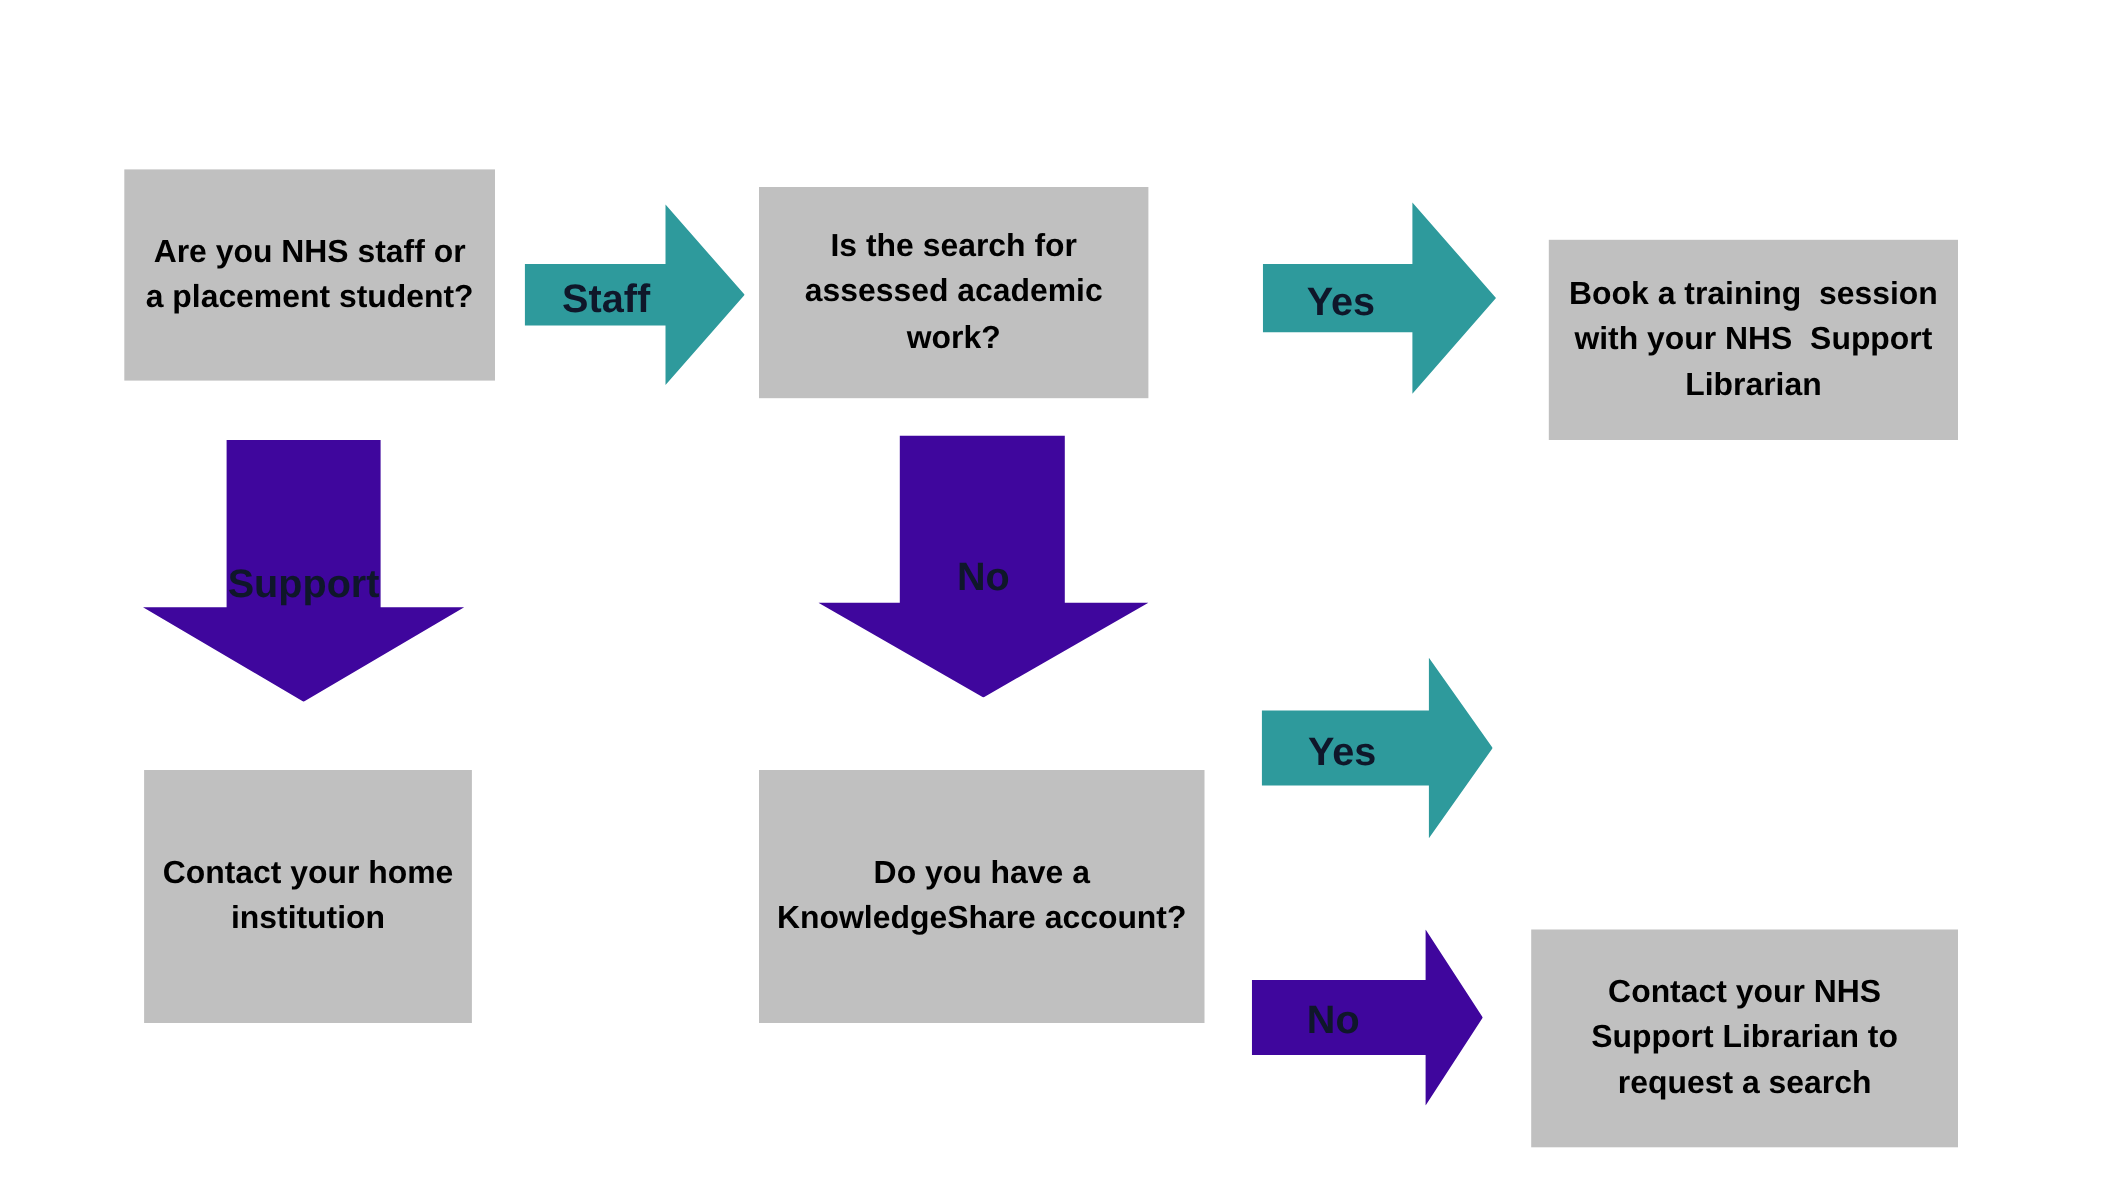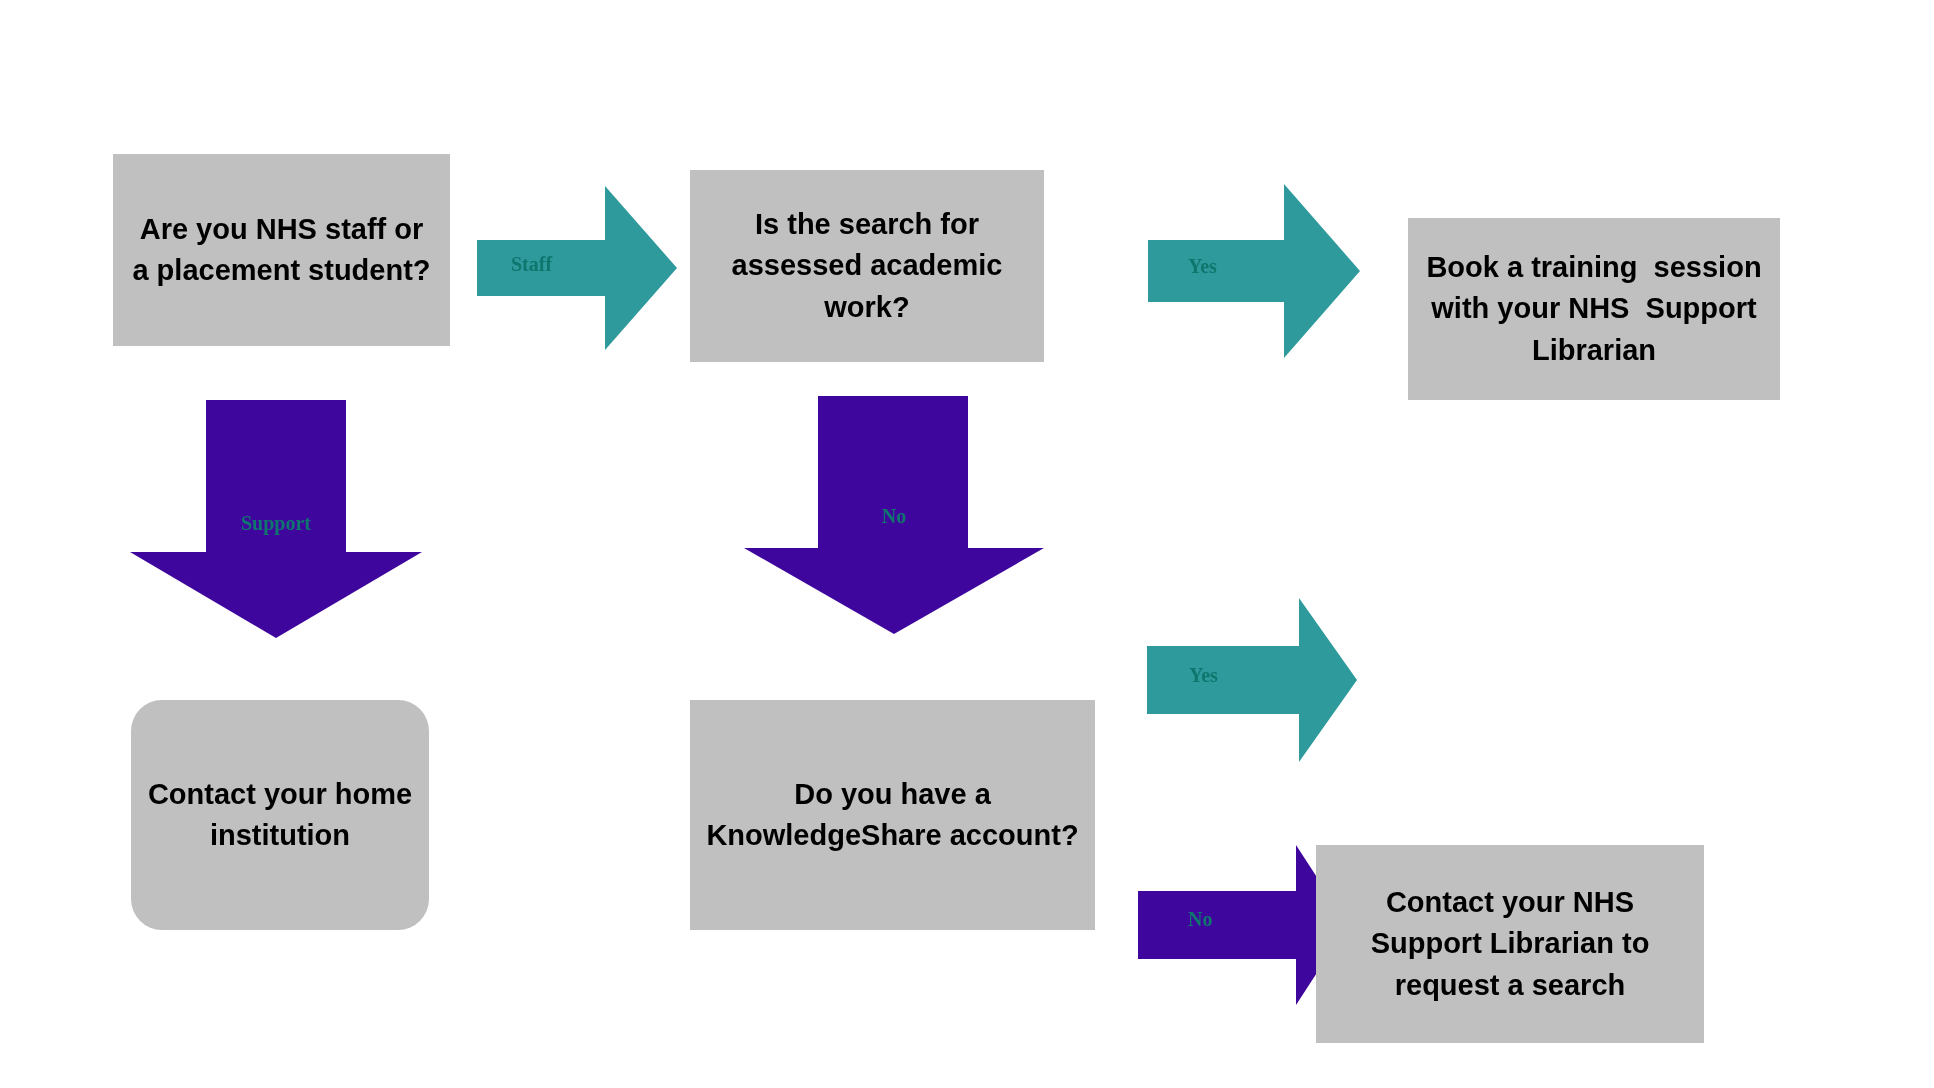--- a/index.html
+++ b/index.html
@@ -39,27 +39,26 @@
   .arrow {
     position: absolute;
   }
   .arrow svg {
     display: block;
     width: 100%;
     height: 100%;
   }
   .arrow-label {
     position: absolute;
-    color: #0f766e;
+    color: #0f172a;
     font-weight: bold;
-    font-size: 20px;
+    font-size: 36px;
     line-height: 1;
     white-space: nowrap;
     pointer-events: none;
-    font-family: Liberation Serif, serif;
   }
   .arrow-label.centered {
     left: 0;
     right: 0;
     text-align: center;
   }
 </style>
 </head>
 <body>
 
@@ -100,26 +99,26 @@
   </div>
 
 
   <div class="arrow" style="left:1147px; top:598px; width:210px; height:164px;">
     <svg viewBox="0 0 210 164" preserveAspectRatio="none">
       <polygon points="0,48 152,48 152,0 210,82 152,164 152,116 0,116" fill="#2e9a9c"></polygon>
     </svg>
     <span class="arrow-label" style="left:42px; top:67px;">Yes</span>
   </div>
 
-  <div class="box" style="left:131px; top:700px; width:298px; height:230px;border-radius:31px;">Contact your home institution</div>
+  <div class="box" style="left:131px; top:700px; width:298px; height:230px;">Contact your home institution</div>
 
   <div class="box" style="left:690px; top:700px; width:405px; height:230px;text-align:center;">Do you have a KnowledgeShare account?</div>
 
   <div class="arrow" style="left:1138px; top:845px; width:210px; height:160px;">
     <svg viewBox="0 0 210 160" preserveAspectRatio="none">
       <polygon points="0,46 158,46 158,0 210,80 158,160 158,114 0,114" fill="#3f069d"></polygon>
     </svg>
     <span class="arrow-label" style="left:50px; top:64px;">No</span>
   </div>
 
-  <div class="box" style="left:1316px; top:845px; width:388px; height:198px;">Contact your NHS Support Librarian to request a search</div>
+  <div class="box" style="left:1392px; top:845px; width:388px; height:198px;">Contact your NHS Support Librarian to request a search</div>
 
 </div>
 
 </body></html>

